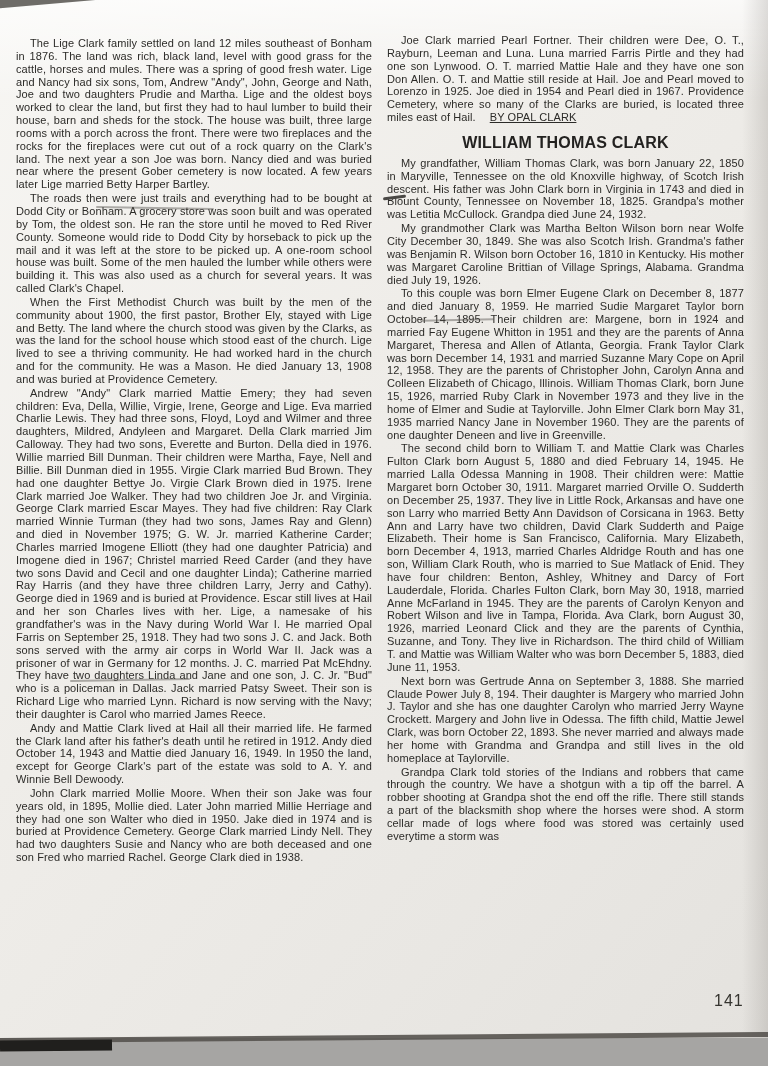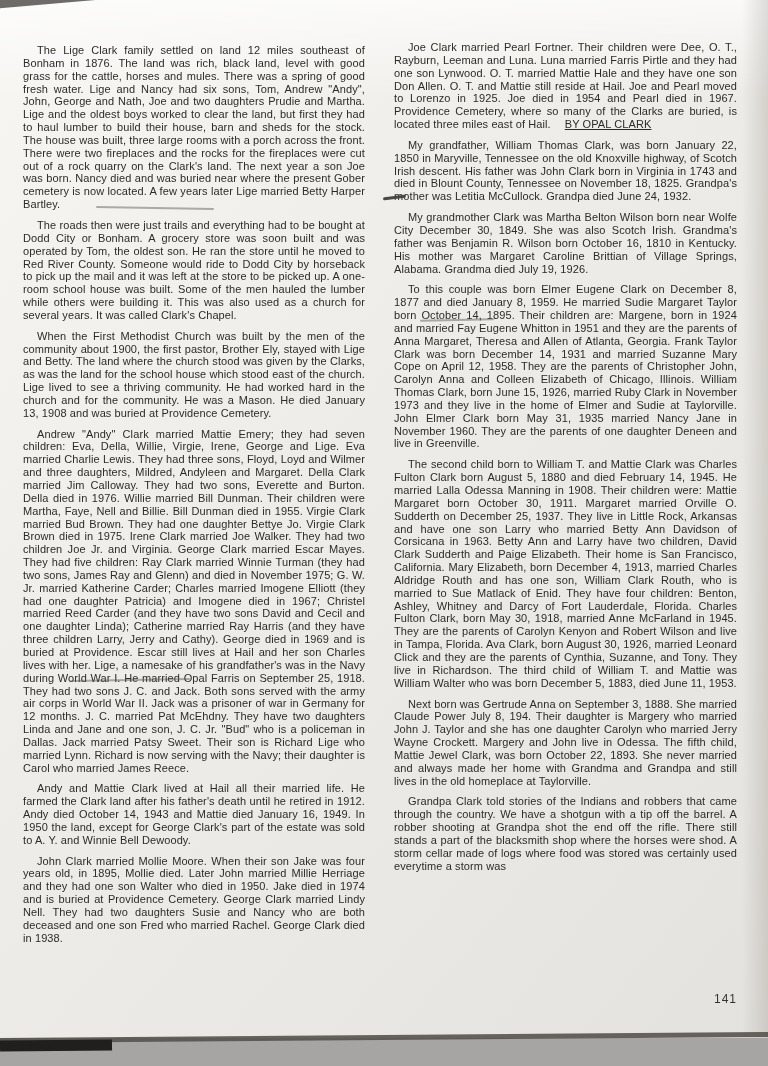--- a/index.html
+++ b/index.html
@@ -77,21 +77,21 @@
     left: 15px;
     top: 36px;
     width: 358px;
   }
   .col-right {
     left: 386px;
     top: 33px;
     width: 359px;
   }
   p.body-text {
-    margin: 8px;
+    margin: 1px;
     font-size: 11px;
     line-height: 12.85px;
     text-align: justify;
     text-indent: 14px;
     letter-spacing: 0.1px;
   }
   p.no-indent {
     text-indent: 0;
   }
   .byline {
@@ -104,21 +104,21 @@
     font-size: 16px;
     letter-spacing: 0.2px;
     text-align: center;
     margin: 10px 0 5px 0;
     color: #232220;
   }
   .page-num {
     position: absolute;
     left: 714px;
     top: 992px;
-    font-size: 12px;
+    font-size: 16px;
     color: #35342f;
     letter-spacing: 1px;
   }
   .pen-dash {
     position: absolute;
     left: 383px;
     top: 196px;
     width: 23px;
     height: 3px;
     background: #4a4845;
@@ -151,20 +151,21 @@
   <p class="body-text">When the First Methodist Church was built by the men of the community about 1900, the first pastor, Brother Ely, stayed with Lige and Betty. The land where the church stood was given by the Clarks, as was the land for the school house which stood east of the church. Lige lived to see a thriving community. He had worked hard in the church and for the community. He was a Mason. He died January 13, 1908 and was buried at Providence Cemetery.</p>
   <p class="body-text">Andrew "Andy" Clark married Mattie Emery; they had seven children: Eva, Della, Willie, Virgie, Irene, George and Lige. Eva married Charlie Lewis. They had three sons, Floyd, Loyd and Wilmer and three daughters, Mildred, Andyleen and Margaret. Della Clark married Jim Calloway. They had two sons, Everette and Burton. Della died in 1976. Willie married Bill Dunman. Their children were Martha, Faye, Nell and Billie. Bill Dunman died in 1955. Virgie Clark married Bud Brown. They had one daughter Bettye Jo. Virgie Clark Brown died in 1975. Irene Clark married Joe Walker. They had two children Joe Jr. and Virginia. George Clark married Escar Mayes. They had five children: Ray Clark married Winnie Turman (they had two sons, James Ray and Glenn) and died in November 1975; G. W. Jr. married Katherine Carder; Charles married Imogene Elliott (they had one daughter Patricia) and Imogene died in 1967; Christel married Reed Carder (and they have two sons David and Cecil and one daughter Linda); Catherine married Ray Harris (and they have three children Larry, Jerry and Cathy). George died in 1969 and is buried at Providence. Escar still lives at Hail and her son Charles lives with her. Lige, a namesake of his grandfather's was in the Navy during World War I. He married Opal Farris on September 25, 1918. They had two sons J. C. and Jack. Both sons served with the army air corps in World War II. Jack was a prisoner of war in Germany for 12 months. J. C. married Pat McEhdny. They have two daughters Linda and Jane and one son, J. C. Jr. "Bud" who is a policeman in Dallas. Jack married Patsy Sweet. Their son is Richard Lige who married Lynn. Richard is now serving with the Navy; their daughter is Carol who married James Reece.</p>
   <p class="body-text">Andy and Mattie Clark lived at Hail all their married life. He farmed the Clark land after his father's death until he retired in 1912. Andy died October 14, 1943 and Mattie died January 16, 1949. In 1950 the land, except for George Clark's part of the estate was sold to A. Y. and Winnie Bell Dewoody.</p>
   <p class="body-text">John Clark married Mollie Moore. When their son Jake was four years old, in 1895, Mollie died. Later John married Millie Herriage and they had one son Walter who died in 1950. Jake died in 1974 and is buried at Providence Cemetery. George Clark married Lindy Nell. They had two daughters Susie and Nancy who are both deceased and one son Fred who married Rachel. George Clark died in 1938.</p>
 </div>
 
 <div class="col col-right">
   <p class="body-text">
     <span>Joe Clark married Pearl Fortner. Their children were Dee, O. T., Rayburn, Leeman and Luna. Luna married Farris Pirtle and they had one son Lynwood. O. T. married Mattie Hale and they have one son Don Allen. O. T. and Mattie still reside at Hail. Joe and Pearl moved to Lorenzo in 1925. Joe died in 1954 and Pearl died in 1967. Providence Cemetery, where so many of the Clarks are buried, is located three miles east of Hail.</span><span class="byline">BY OPAL CLARK</span>
   </p>
+  <h2 class="heading">WILLIAM THOMAS CLARK</h2>
   <p class="body-text">My grandfather, William Thomas Clark, was born January 22, 1850 in Maryville, Tennessee on the old Knoxville highway, of Scotch Irish descent. His father was John Clark born in Virginia in 1743 and died in Blount County, Tennessee on November 18, 1825. Grandpa's mother was Letitia McCullock. Grandpa died June 24, 1932.</p>
   <p class="body-text">My grandmother Clark was Martha Belton Wilson born near Wolfe City December 30, 1849. She was also Scotch Irish. Grandma's father was Benjamin R. Wilson born October 16, 1810 in Kentucky. His mother was Margaret Caroline Brittian of Village Springs, Alabama. Grandma died July 19, 1926.</p>
   <p class="body-text">To this couple was born Elmer Eugene Clark on December 8, 1877 and died January 8, 1959. He married Sudie Margaret Taylor born October 14, 1895. Their children are: Margene, born in 1924 and married Fay Eugene Whitton in 1951 and they are the parents of Anna Margaret, Theresa and Allen of Atlanta, Georgia. Frank Taylor Clark was born December 14, 1931 and married Suzanne Mary Cope on April 12, 1958. They are the parents of Christopher John, Carolyn Anna and Colleen Elizabeth of Chicago, Illinois. William Thomas Clark, born June 15, 1926, married Ruby Clark in November 1973 and they live in the home of Elmer and Sudie at Taylorville. John Elmer Clark born May 31, 1935 married Nancy Jane in November 1960. They are the parents of one daughter Deneen and live in Greenville.</p>
   <p class="body-text">The second child born to William T. and Mattie Clark was Charles Fulton Clark born August 5, 1880 and died February 14, 1945. He married Lalla Odessa Manning in 1908. Their children were: Mattie Margaret born October 30, 1911. Margaret married Orville O. Sudderth on December 25, 1937. They live in Little Rock, Arkansas and have one son Larry who married Betty Ann Davidson of Corsicana in 1963. Betty Ann and Larry have two children, David Clark Sudderth and Paige Elizabeth. Their home is San Francisco, California. Mary Elizabeth, born December 4, 1913, married Charles Aldridge Routh and has one son, William Clark Routh, who is married to Sue Matlack of Enid. They have four children: Benton, Ashley, Whitney and Darcy of Fort Lauderdale, Florida. Charles Fulton Clark, born May 30, 1918, married Anne McFarland in 1945. They are the parents of Carolyn Kenyon and Robert Wilson and live in Tampa, Florida. Ava Clark, born August 30, 1926, married Leonard Click and they are the parents of Cynthia, Suzanne, and Tony. They live in Richardson. The third child of William T. and Mattie was William Walter who was born December 5, 1883, died June 11, 1953.</p>
   <p class="body-text">Next born was Gertrude Anna on September 3, 1888. She married Claude Power July 8, 194. Their daughter is Margery who married John J. Taylor and she has one daughter Carolyn who married Jerry Wayne Crockett. Margery and John live in Odessa. The fifth child, Mattie Jewel Clark, was born October 22, 1893. She never married and always made her home with Grandma and Grandpa and still lives in the old homeplace at Taylorville.</p>
   <p class="body-text">Grandpa Clark told stories of the Indians and robbers that came through the country. We have a shotgun with a tip off the barrel. A robber shooting at Grandpa shot the end off the rifle. There still stands a part of the blacksmith shop where the horses were shod. A storm cellar made of logs where food was stored was certainly used everytime a storm was</p>
 </div>
 
 <div class="pen-dash"></div>
 <div class="smudge smudge-1"></div>

